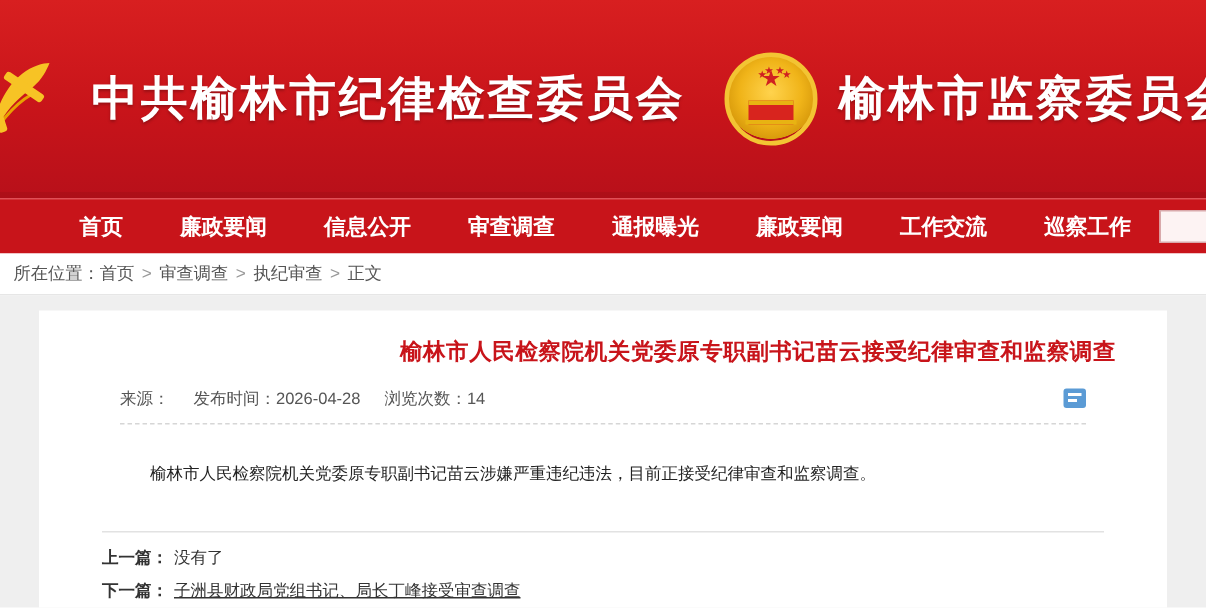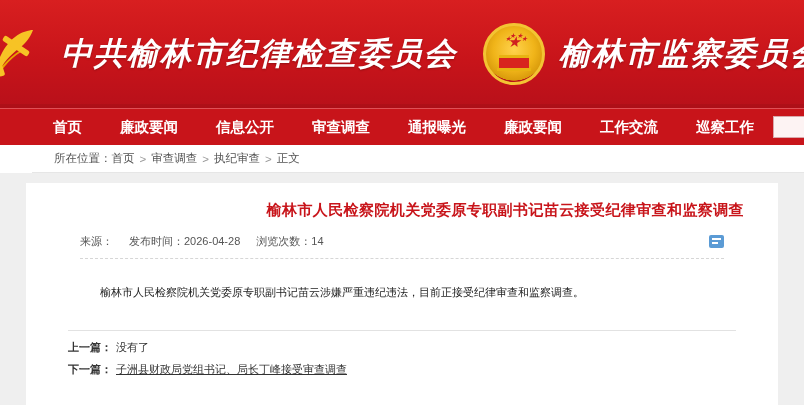--- a/index.html
+++ b/index.html
@@ -11,24 +11,23 @@
     height: 405px;
     overflow: hidden;
     background: #ffffff;
     font-family: "Liberation Sans", sans-serif;
     color: #333;
   }
 
   
   .banner {
     position: relative;
-    height: 108px;
+    height: 132px;
     background: linear-gradient(180deg, #d81f20 0%, #c8141a 55%, #b8101a 100%);
     overflow: hidden;
-    font-style: italic;
   }
   .banner::after {
     content: "";
     position: absolute;
     left: 0; right: 0; bottom: 0;
     height: 4px;
     background: rgba(0,0,0,0.06);
   }
   .banner-inner {
     position: absolute;
@@ -149,24 +148,23 @@
     font-family: "Liberation Sans", sans-serif;
   }
 
   
   .breadcrumb {
     height: 27px;
     display: flex;
     align-items: center;
     font-size: 11.5px;
     color: #555;
-    padding-left: 22px;
+    padding-left: 9px;
     background: #ffffff;
     border-bottom: 1px solid #e6e6e6;
-    margin-left: 32px;
   }
   .breadcrumb .sep { margin: 0 5px; color: #999; }
   .breadcrumb .crumb { color: #555; cursor: pointer; }
   .breadcrumb .crumb.current { cursor: default; }
 
   
   .page-wrap {
     background: #efefef;
     padding: 10px 26px 0 26px;
     height: 234px;

